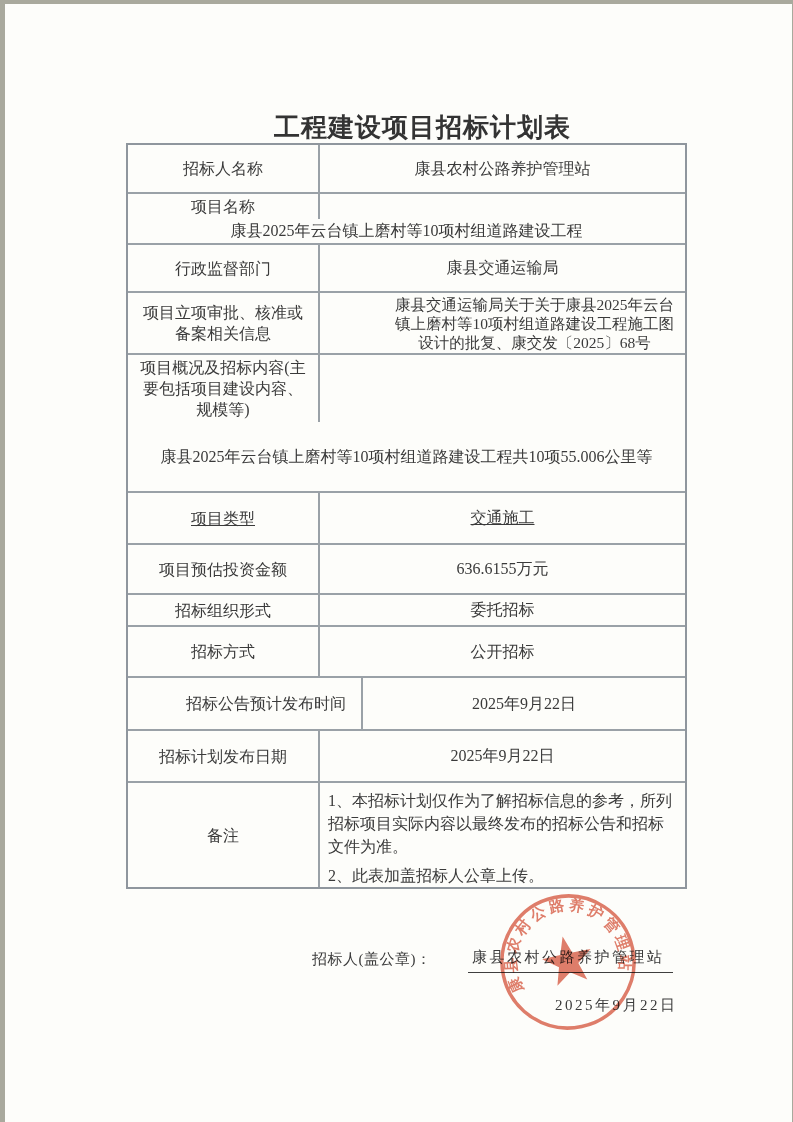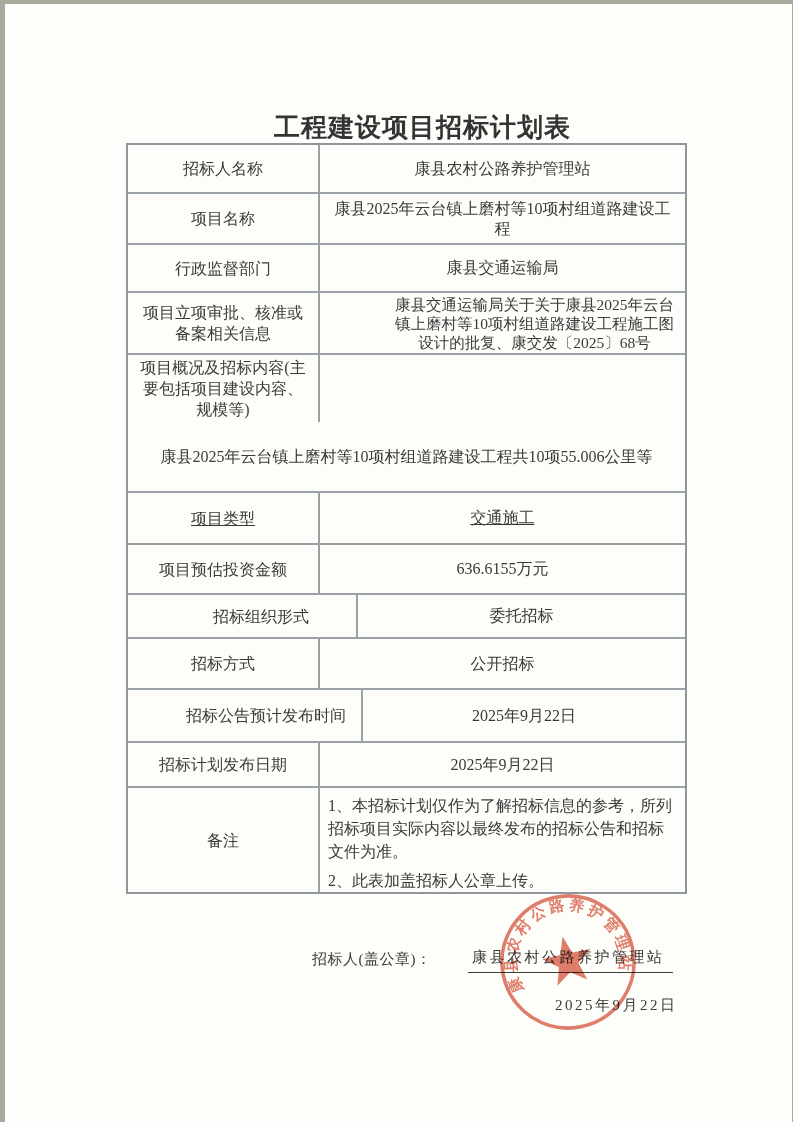--- a/index.html
+++ b/index.html
@@ -42,24 +42,24 @@
     line-height: 21px;
     padding: 2px 9px;
     flex-shrink: 0;
   }
   .cell.value {
     flex: 1;
     font-size: 16px;
     line-height: 20px;
     padding: 2px 8px;
   }
-  .r0 { height: 49px; } .r1 { height: 51px; } .r2 { height: 48px; }
+  .r0 { height: 49px; } .r1 { height: 51px; flex-direction: column; } .r2 { height: 48px; }
   .r3 { height: 62px; gap: 16px; } .r4 { height: 138px; flex-direction: column; } .r5 { height: 52px; text-decoration: underline; }
-  .r6 { height: 50px; } .r7 { height: 44px; padding-left: 38px; } .r8 { height: 51px; }
-  .r9 { height: 53px; padding-left: 43px; } .r10 { height: 45px; } .r11 { height: 104px; }
+  .r6 { height: 50px; } .r7 { height: 32px; } .r8 { height: 51px; }
+  .r9 { height: 53px; padding-left: 43px; } .r10 { height: 52px; } .r11 { height: 104px; }
   .r3 .cell.value { font-size: 15.5px; line-height: 19px; margin-left: 48px; }
   .r4 .cell.value { line-height: 23px; }
   .r11 .cell.value {
     flex-direction: column;
     align-items: flex-start;
     justify-content: space-between;
     text-align: left;
     line-height: 23px;
     padding: 6px 8px 0 8px;
   }

